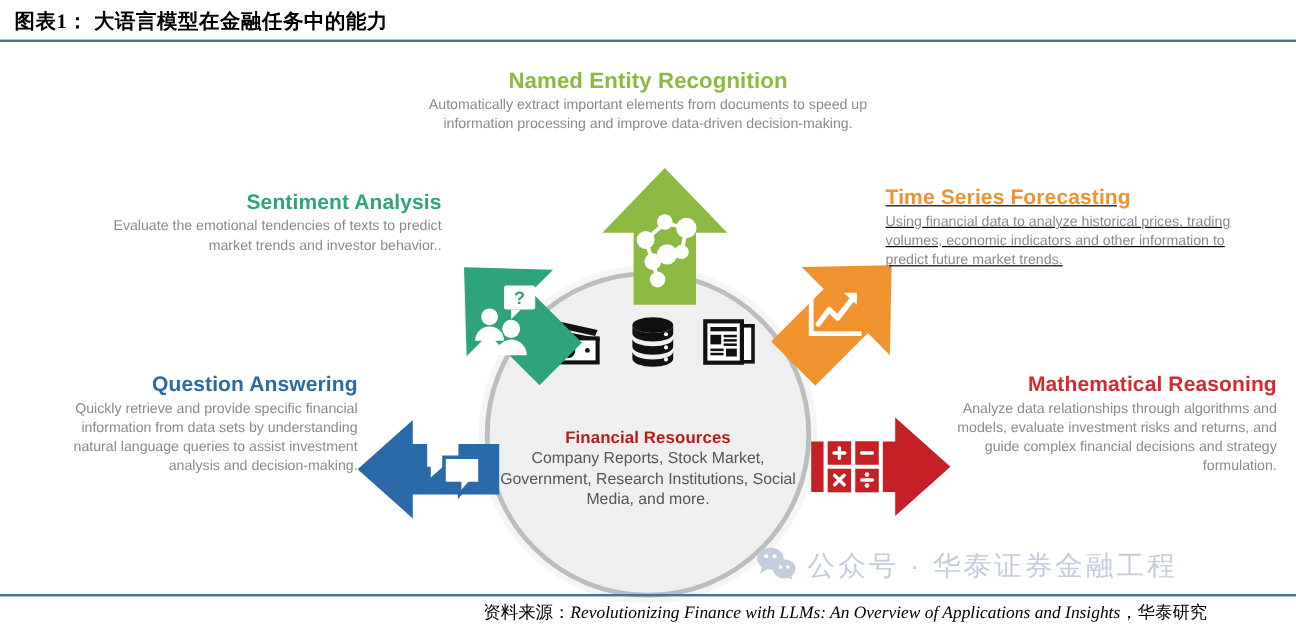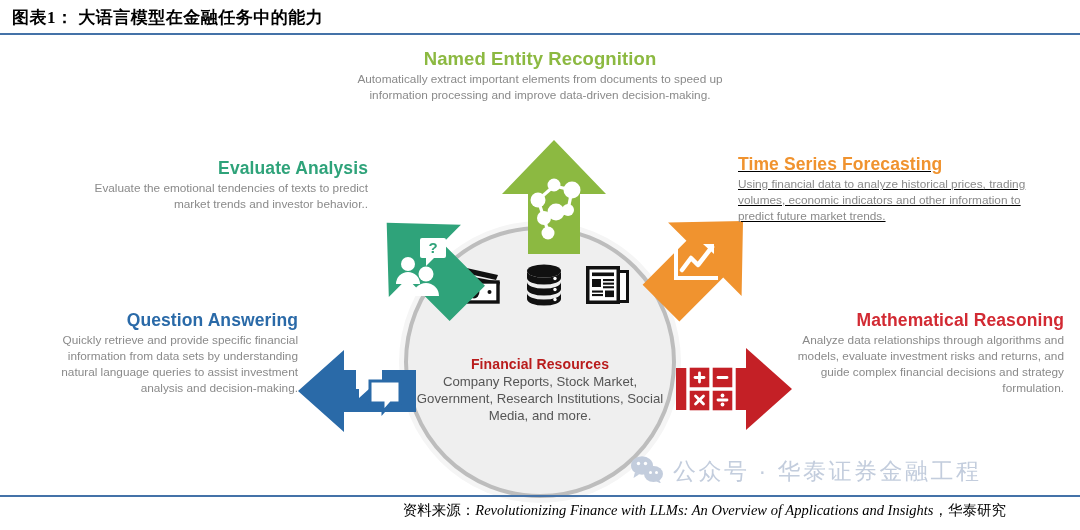--- a/index.html
+++ b/index.html
@@ -82,21 +82,21 @@
   
   .lbl{ position:absolute; }
   .lbl h3{
     font-size:17.5px; font-weight:bold; line-height:1.15; margin-bottom:3px;
     letter-spacing:.1px;
   }
   .lbl p{
     font-size:11.8px; line-height:1.34; color:#8a8a8a; font-weight:500;
   }
 
-  .lbl-ner   { left:330px; top:12px;  width:420px; text-align:center; }
+  .lbl-ner   { left:330px; top:20px;  width:420px; text-align:center; }
   .lbl-ner h3{ color:#8cb941; font-size:18.5px; }
 
   .lbl-sent  { left:58px;  top:122px; width:310px; text-align:right; }
   .lbl-sent h3{ color:#2fa37a; }
 
   .lbl-tsf   { left:738px; top:118px; width:300px; text-align:left;text-decoration:underline; }
   .lbl-tsf h3{ color:#f0932f; }
 
   .lbl-qa    { left:38px;  top:274px; width:260px; text-align:right; }
   .lbl-qa h3{ color:#2a6aa8; }
@@ -263,21 +263,21 @@
       </g>
     </svg>
   </div>
 
   <div class="lbl lbl-ner">
     <h3>Named Entity Recognition</h3>
     <p>Automatically extract important elements from documents to speed up information processing and improve data-driven decision-making.</p>
   </div>
 
   <div class="lbl lbl-sent">
-    <h3>Evaluate Analysis</h3>
+    <h3>Sentiment Analysis</h3>
     <p>Evaluate the emotional tendencies of texts to predict market trends and investor behavior..</p>
   </div>
 
   <div class="lbl lbl-tsf">
     <h3>Time Series Forecasting</h3>
     <p>Using financial data to analyze historical prices, trading volumes, economic indicators and other information to predict future market trends.</p>
   </div>
 
   <div class="lbl lbl-qa">
     <h3>Question Answering</h3>

